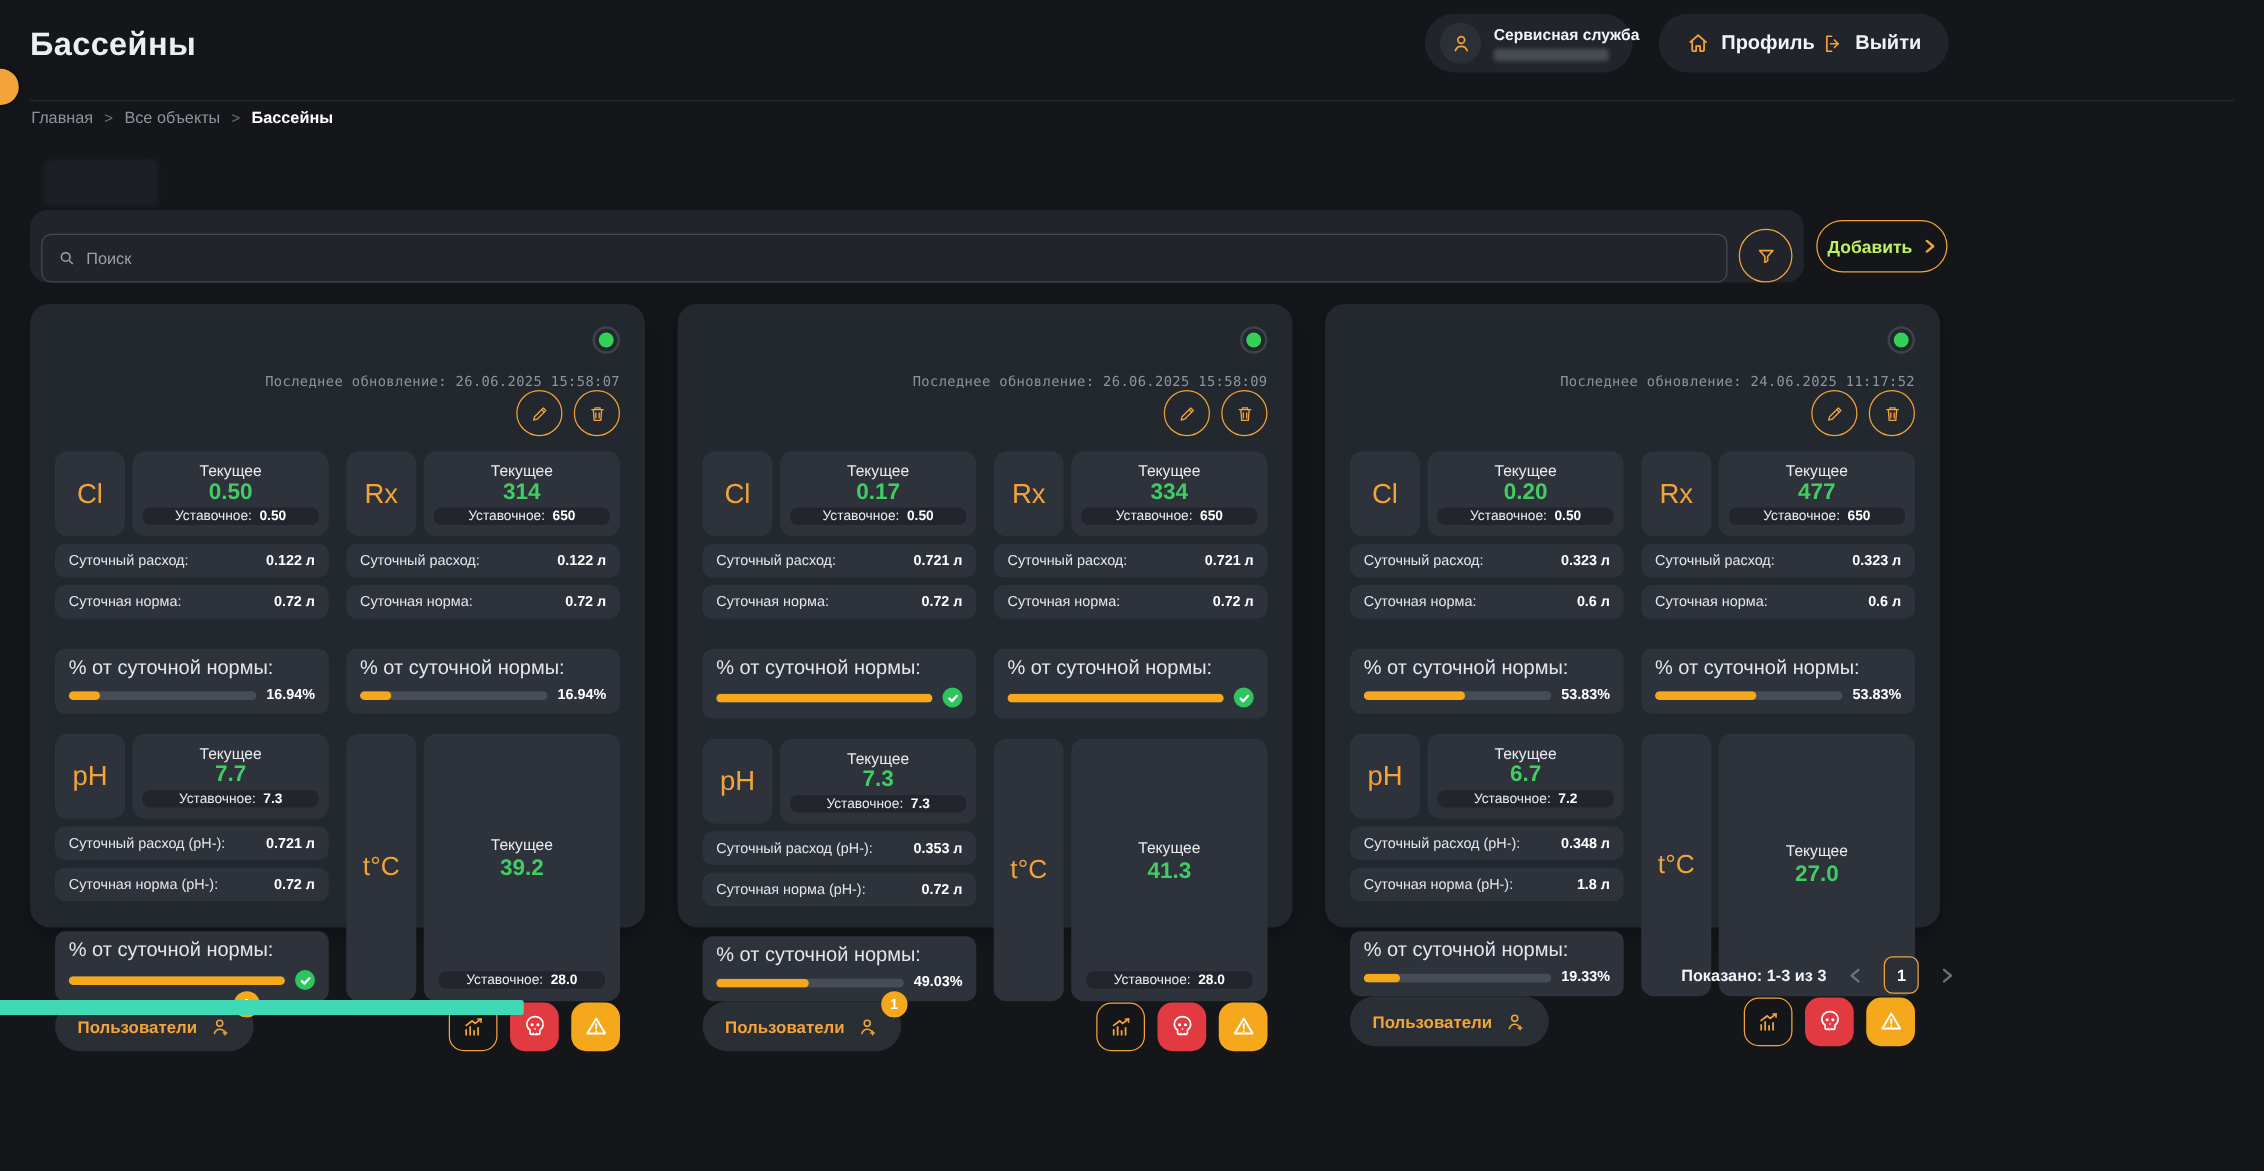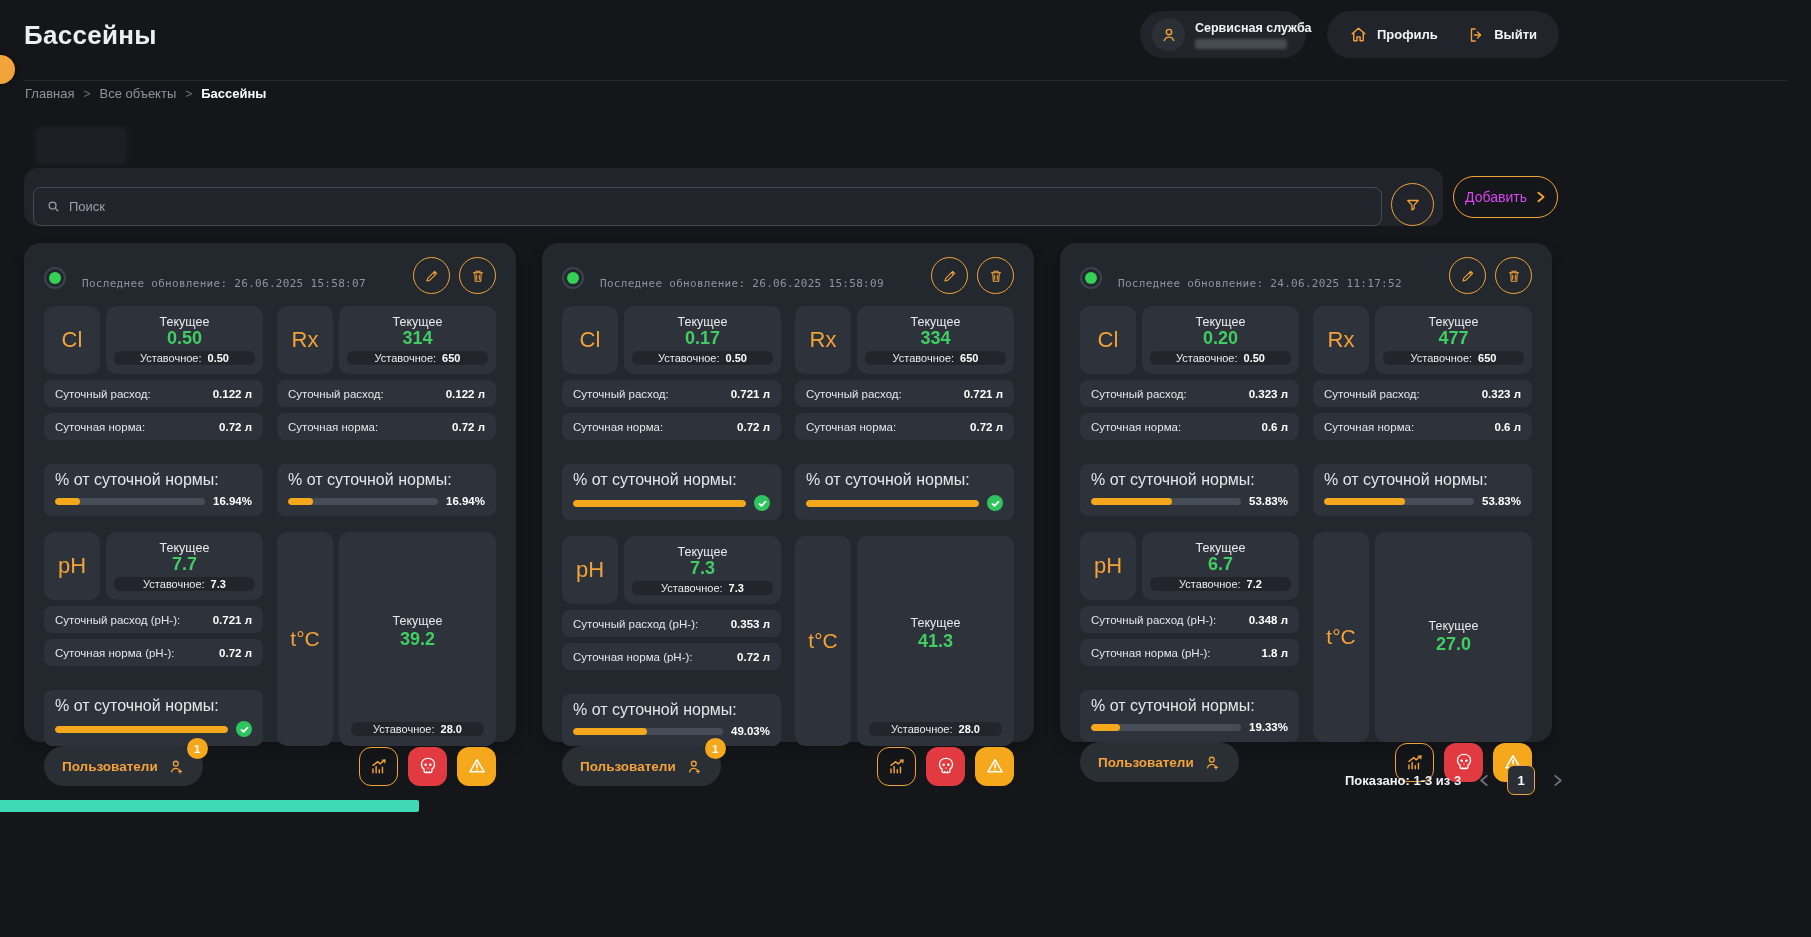--- a/index.html
+++ b/index.html
@@ -23,21 +23,21 @@
   .service-pill { position:absolute; left:1140px; top:11px; width:166px; height:47px; border-radius:24px;
     background:#21252b; display:flex; align-items:center; padding:0 12px; gap:10px; }
   .avatar { width:33px; height:33px; border-radius:50%; background:#2b2f36; display:flex; align-items:center; justify-content:center; flex:none; }
   .service-text { display:flex; flex-direction:column; }
   .service-name { font-size:12.5px; font-weight:bold; color:#f2f3f5; white-space:nowrap; }
   .redacted-user { margin-top:4px; width:92px; height:10px; border-radius:3px; background:#777c83; opacity:.45; filter:blur(1.5px); }
 
   .nav-pill { position:absolute; left:1327px; top:11px; width:232px; height:47px; border-radius:24px;
     background:#21252b; display:flex; align-items:center; justify-content:space-between; padding:0 22px; }
   .nav-item { display:flex; align-items:center; gap:9px; background:none; border:none; color:#f2f3f5;
-    font-family:inherit; font-size:13px; font-weight:bold; cursor:pointer; }
+    font-family:inherit; font-size:16px; font-weight:bold; cursor:pointer; }
 
   
   .breadcrumb { position:absolute; left:25px; top:86px; display:flex; align-items:center; gap:9px; font-size:13px; }
   .crumb { color:#8e949d; cursor:pointer; }
   .crumb-sep { color:#6d737b; font-size:12px; }
   .crumb-current { color:#ffffff; font-weight:bold; }
 
   .redacted-tab { position:absolute; left:35px; top:127px; width:92px; height:38px; border-radius:6px;
     background:#3c4149; opacity:.22; filter:blur(2px); }
 
@@ -45,29 +45,29 @@
   .search-panel { position:absolute; left:24px; top:168px; width:1419px; height:58px; border-radius:14px;
     background:#21252b; display:flex; align-items:flex-end; padding:0 9px; gap:9px; }
   .search-box { flex:1; height:39px; border:1px solid #434a53; border-radius:8px; display:flex; align-items:center;
     padding:0 12px; gap:8px; background:transparent; }
   .search-box input { flex:1; background:transparent; border:none; outline:none; color:#d6d9dd;
     font-family:inherit; font-size:13px; }
   .search-box input::placeholder { color:#9aa0a8; }
   .filter-btn { width:43px; height:43px; border-radius:50%; border:1.5px solid #f2a33a; background:transparent;
     display:flex; align-items:center; justify-content:center; cursor:pointer; flex:none; }
   .add-btn { position:absolute; left:1453px; top:176px; width:105px; height:42px; border-radius:21px;
-    border:1.5px solid #f2a33a; background:transparent; color:#d946ef; font-family:inherit; font-size:14px;
-    font-weight:normal; display:flex; align-items:center; justify-content:center; gap:9px; cursor:pointer; }
+    border:1.5px solid #f2a33a; background:transparent; color:#bef264; font-family:inherit; font-size:14px;
+    font-weight:bold; display:flex; align-items:center; justify-content:center; gap:9px; cursor:pointer; }
 
   
   .cards { position:absolute; left:24px; top:243px; display:flex; gap:26px; }
   .card { width:492px; height:499px; border-radius:16px; background:#23272e; padding:14px 20px 12px;
     box-shadow:0 6px 14px rgba(0,0,0,.25); display:flex; flex-direction:column; }
 
-  .card-head { display:flex; align-items:center; }
+  .card-head { display:flex; align-items:flex-end;flex-direction:column; }
   .status-ring { width:22px; height:22px; border-radius:50%; border:2px solid #3d434b; display:flex;
     align-items:center; justify-content:center; margin-top:4px; }
   .status-dot { width:12px; height:12px; border-radius:50%; background:#35d157; }
   .update { margin:16px 0 0 16px; font-family:"DejaVu Sans Mono", monospace; font-size:11px; color:#8e949d; letter-spacing:.3px; }
   .head-actions { margin-left:auto; display:flex; gap:9px; }
   .circle-btn { width:37px; height:37px; border-radius:50%; border:1.5px solid #f2a33a; background:transparent;
     display:flex; align-items:center; justify-content:center; cursor:pointer; }
 
   .param-grid { margin-top:12px; display:grid; grid-template-columns:1fr 1fr; column-gap:14px; row-gap:16px; }
   .param-col { display:flex; flex-direction:column; }

